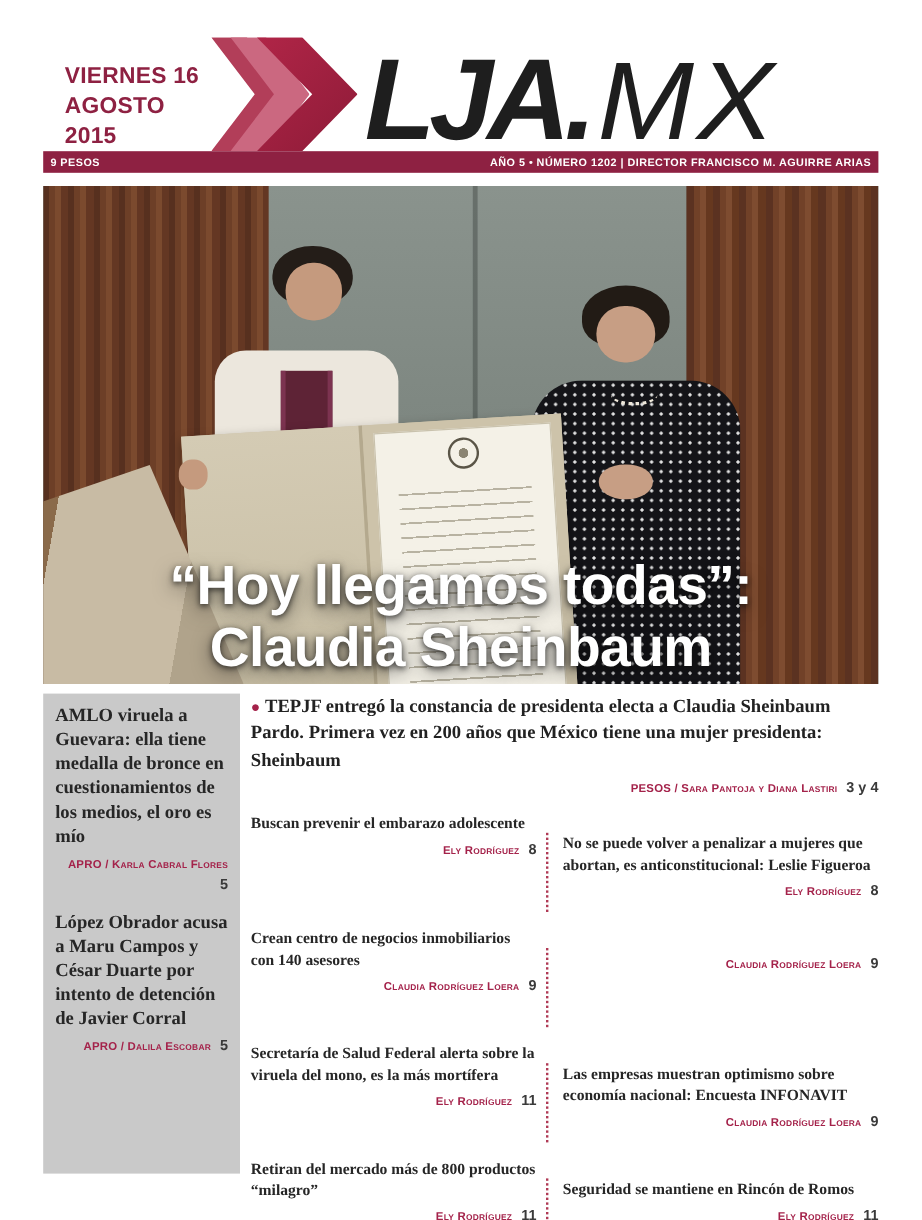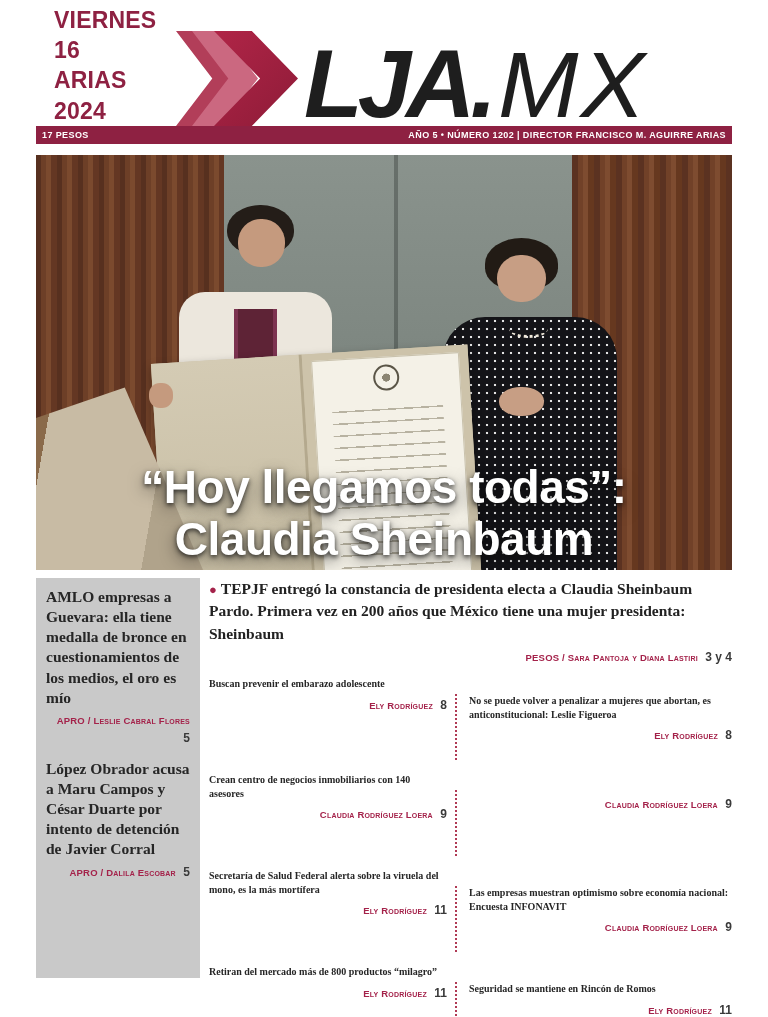--- a/index.html
+++ b/index.html
@@ -2,21 +2,21 @@
 <html><head>
 <meta charset="utf-8">
 <style>
   * { margin:0; padding:0; box-sizing:border-box; }
   html,body { background:#ffffff; }
   body { font-family:"Liberation Sans", sans-serif; }
   .page { position:relative; width:768px; height:1017px; background:#fff; overflow:hidden; }
 
   
   .masthead { display:flex; align-items:flex-end; padding:30px 36px 0 36px; height:126px; }
-  .dateblock { width:132px; padding-left:18px; font-weight:bold; font-size:23px; line-height:1.32;
+  .dateblock { width:132px; padding-left:18px; font-weight:bold; font-size:19px; line-height:1.32;
                color:#8E2142; letter-spacing:.2px; }
   .logo { display:flex; align-items:flex-end; height:96px; margin-left:8px; }
   .chevrons { position:relative; width:128px; height:95px; }
   .chev { position:absolute; top:0; height:95px;
           clip-path:polygon(0 0, 45% 0, 100% 50%, 45% 100%, 0 100%, 55% 50%); }
   .chev1 { left:0;  width:66px; background:#B23E59; }
   .chev2 { left:16px; width:66px; background:#CB6880; }
   .chev3 { left:38px; width:84px; background:linear-gradient(135deg,#B02547 0%,#8E1B38 100%); }
   .logotext { display:flex; align-items:flex-end; line-height:.88; white-space:nowrap; }
   .logo-bold  { font-style:italic; font-weight:900; font-size:96px; color:#1e1e1e; letter-spacing:-5px; }
@@ -89,50 +89,50 @@
   .byline .pg  { font-weight:bold; font-size:12px; color:#3a3a3a; margin-left:3px; }
 
   .main { flex:1; display:flex; flex-direction:column; }
   .lead { margin-bottom:12px; }
   .lead .hl { font-family:"Liberation Serif", serif; font-weight:bold; font-size:15.5px;
               line-height:1.45; color:#222; }
   .lead .bullet { color:#A4224A; font-size:13px; margin-right:4px; }
 
   .colgrid { display:grid; grid-template-columns:238px 1fr; column-gap:0; row-gap:13px; }
   .cell { min-height:66px; display:flex; flex-direction:column; justify-content:flex-start; }
-  .cell .hl { font-size:10px; line-height:1.32; }
+  .cell .hl { font-size:13px; line-height:1.32; }
   .cell.right { border-left:2px dotted #B03A55; padding-left:12px; margin-left:8px;margin-top:17px; }
   .cell .byline { margin-top:4px; }
 </style>
 </head>
 <body>
 
 <div class="page">
 
   <div class="masthead">
     <div class="dateblock">
       <div>VIERNES 16</div>
-      <div>ARIAS</div>
-      <div>2024</div>
+      <div>AGOSTO</div>
+      <div>2015</div>
     </div>
     <div class="logo">
       <div class="chevrons">
         <div class="chev chev1"></div>
         <div class="chev chev2"></div>
         <div class="chev chev3"></div>
       </div>
       <div class="logotext">
         <span class="logo-bold">LJA.</span>
         <span class="logo-light">MX</span>
       </div>
     </div>
   </div>
 
   <div class="infobar">
-    <span>17 PESOS</span>
+    <span>9 PESOS</span>
     <span>AÑO 5 • NÚMERO 1202 | DIRECTOR FRANCISCO M. AGUIRRE ARIAS</span>
   </div>
 
   <div class="hero">
     <div class="wood-left"></div>
     <div class="wall">
       <div class="wall-seam"></div>
     </div>
     <div class="wood-right"></div>
 
@@ -163,23 +163,23 @@
     <div class="hero-headline">
       <div>“Hoy llegamos todas”:</div>
       <div>Claudia Sheinbaum</div>
     </div>
   </div>
 
   <div class="content">
 
     <div class="sidebar">
       <div class="sb-story">
-        <div class="hl headline-serif">AMLO empresas a Guevara: ella tiene medalla de bronce en cuestionamientos de los medios, el oro es mío</div>
+        <div class="hl headline-serif">AMLO viruela a Guevara: ella tiene medalla de bronce en cuestionamientos de los medios, el oro es mío</div>
         <div class="byline">
-          <span class="who">APRO / Leslie Cabral Flores</span>
+          <span class="who">APRO / Karla Cabral Flores</span>
           <span class="pg">5</span>
         </div>
       </div>
       <div class="sb-story">
         <div class="hl headline-serif">López Obrador acusa a Maru Campos y César Duarte por intento de detención de Javier Corral</div>
         <div class="byline">
           <span class="who">APRO / Dalila Escobar</span>
           <span class="pg">5</span>
         </div>
       </div>

